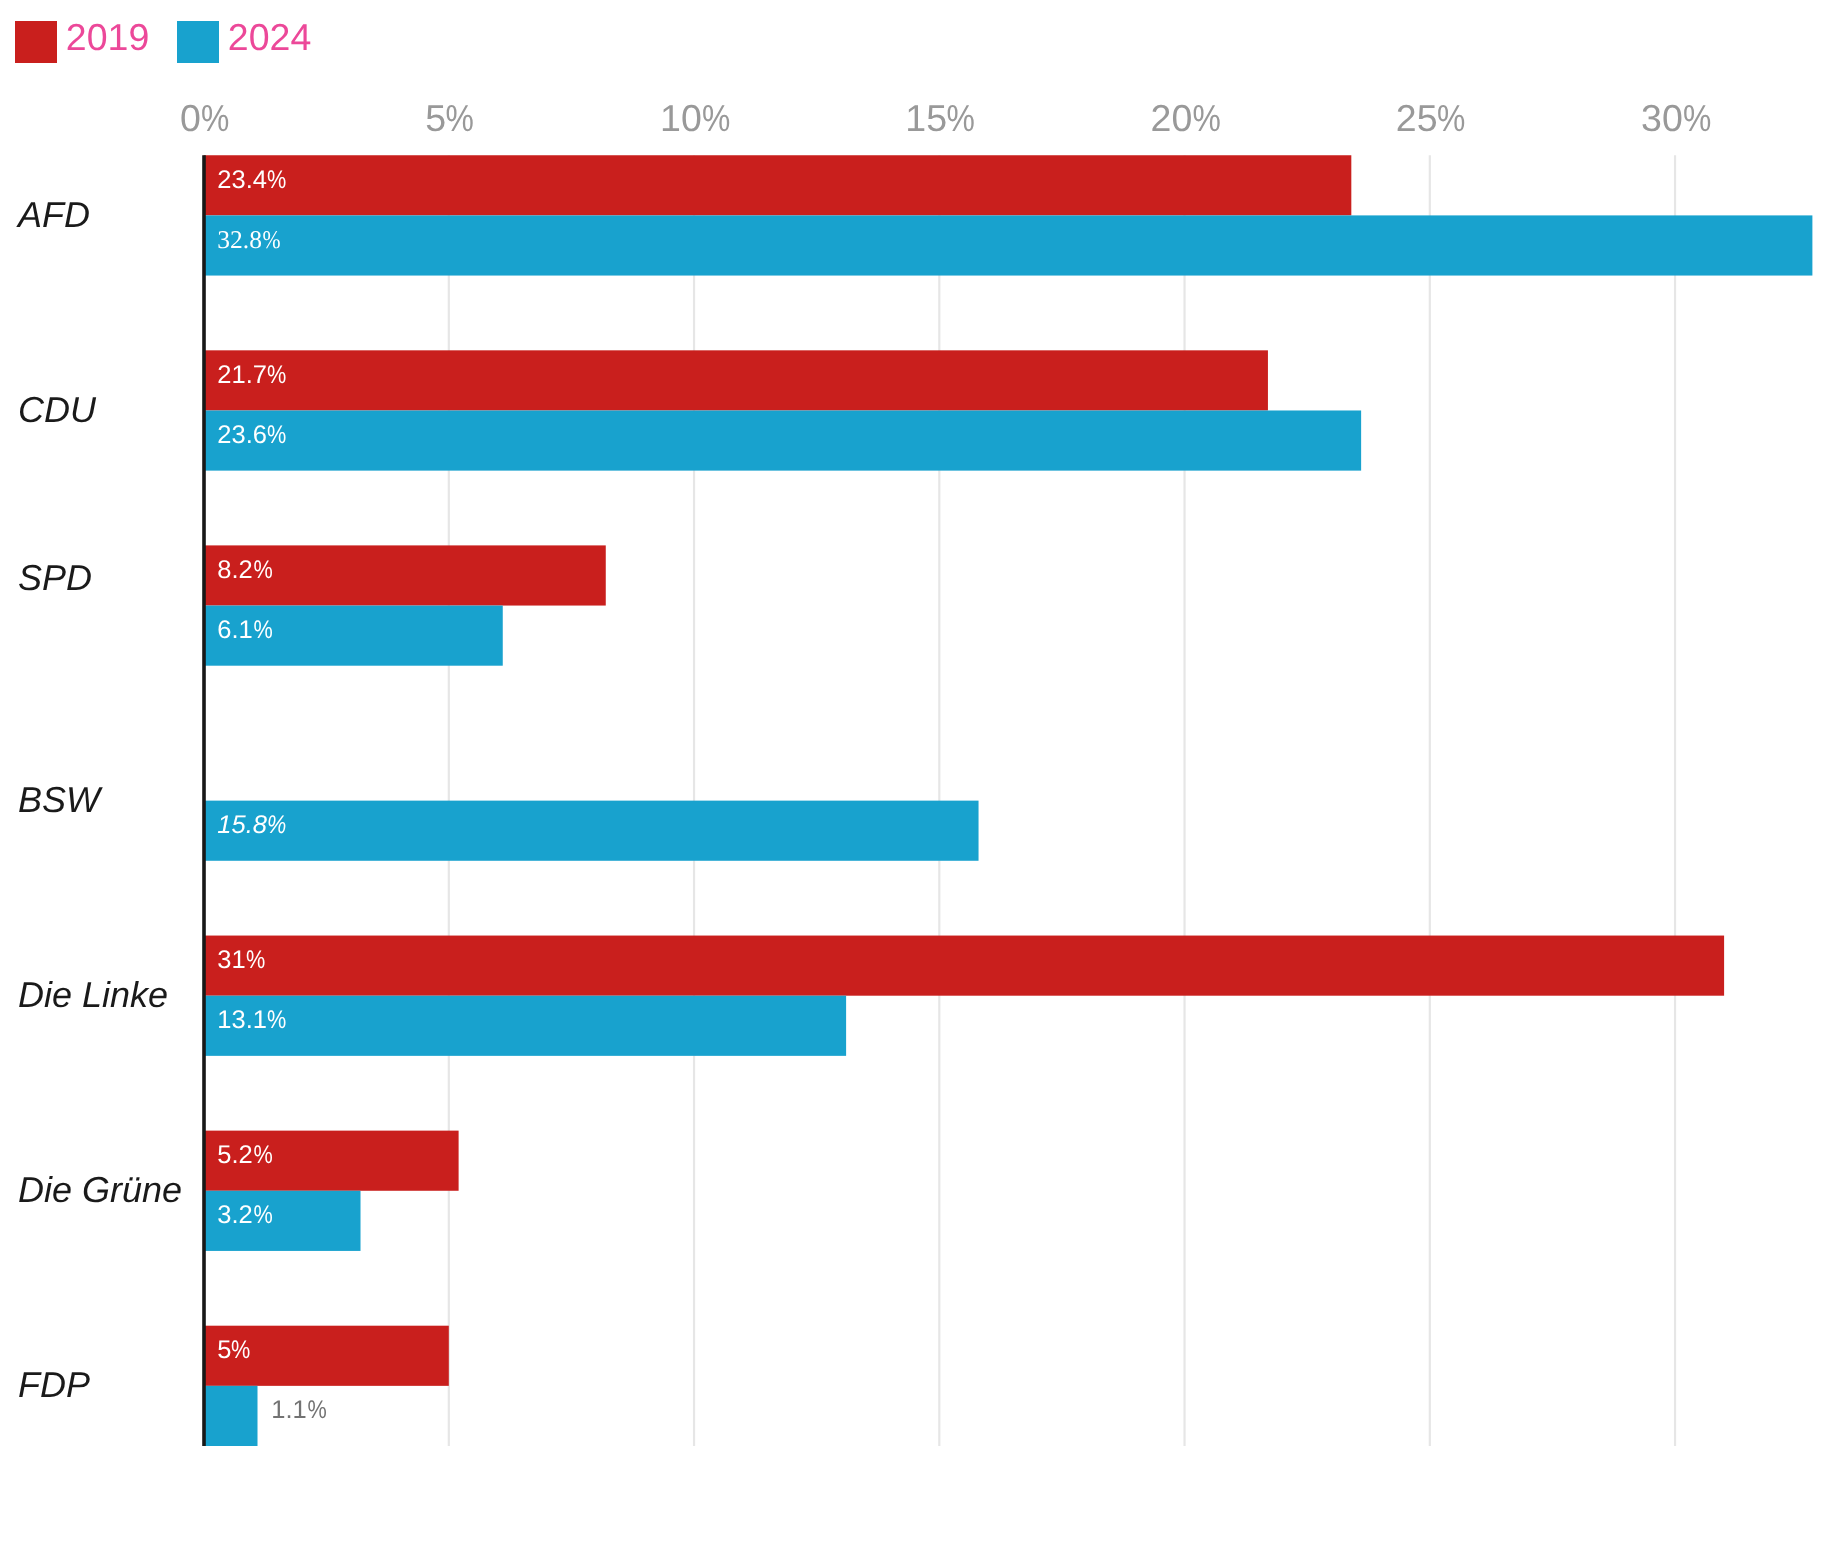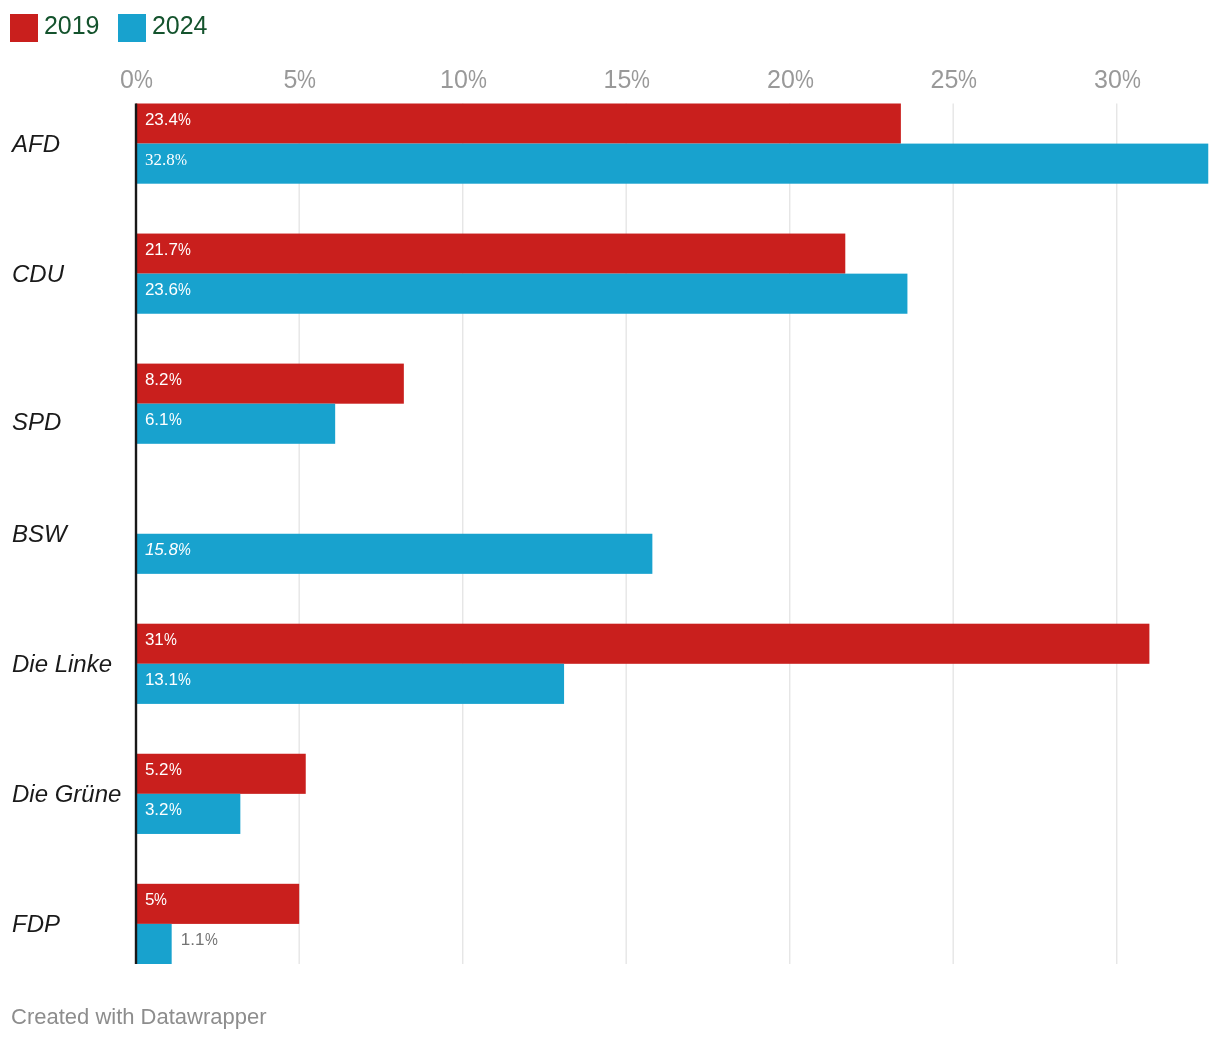--- a/index.html
+++ b/index.html
@@ -10,21 +10,21 @@
     -webkit-font-smoothing: antialiased;
   }
   #chart { position: relative; width: 1220px; height: 1042px; overflow: hidden;
            transform: translateZ(0); }
 
   
   #legend { position: absolute; left: 10px; top: 14px; height: 28px; }
   .legend-item { position: absolute; top: 0; height: 28px; }
   .legend-swatch { position: absolute; left: 0; top: 0; width: 28px; height: 28px; }
   .legend-label { position: absolute; left: 33.9px; top: -1px;
-                  font-size: 25px; color: #14532d; line-height: 1; white-space: nowrap; }
+                  font-size: 25px; color: #ec4899; line-height: 1; white-space: nowrap; }
 
   
   .axis-label { position: absolute; font-size: 25px; color: #999999;
                 line-height: 1; white-space: nowrap; }
 
   
   #canvas { position: absolute; left: 0; top: 0; }
   .bar-label { position: absolute; font-size: 17px; white-space: nowrap; line-height: 1; }
   .bar-label.inside { color: #ffffff; }
   .bar-label.outside { color: #737373; text-align: right; }
@@ -84,27 +84,26 @@
       <div class="axis-label" style="left: 930.573px; top: 67.3px;">25<span class="pct">%</span></div>
       <div class="axis-label" style="left: 1094.07px; top: 67.3px;">30<span class="pct">%</span></div>
       <div class="bar-label inside" style="left: 144.9px; top: 111.05px;">23.4<span class="pct">%</span></div>
       <div class="bar-label inside" style="left: 144.9px; top: 151.15px; font-family: Liberation Serif, serif;">32.8<span class="pct">%</span></div>
       <div class="cat-label" style="left: 12px; top: 131.6px;">AFD</div>
       <div class="bar-label inside" style="left: 144.9px; top: 241.1px;">21.7<span class="pct">%</span></div>
       <div class="bar-label inside" style="left: 144.9px; top: 281.2px;">23.6<span class="pct">%</span></div>
       <div class="cat-label" style="left: 12px; top: 261.65px;">CDU</div>
       <div class="bar-label inside" style="left: 144.9px; top: 371.15px;">8.2<span class="pct">%</span></div>
       <div class="bar-label inside" style="left: 144.9px; top: 411.25px;">6.1<span class="pct">%</span></div>
-      <div class="cat-label" style="left: 12px; top: 410px;">SPD</div>
+      <div class="cat-label" style="left: 12px; top: 374px;">SPD</div>
       <div class="bar-label inside" style="left: 144.9px; top: 541.3px; font-style: italic;">15.8<span class="pct">%</span></div>
       <div class="cat-label" style="left: 12px; top: 521.75px;">BSW</div>
       <div class="bar-label inside" style="left: 144.9px; top: 631.25px;">31<span class="pct">%</span></div>
       <div class="bar-label inside" style="left: 144.9px; top: 671.35px;">13.1<span class="pct">%</span></div>
       <div class="cat-label" style="left: 12px; top: 651.8px;">Die Linke</div>
       <div class="bar-label inside" style="left: 144.9px; top: 761.3px;">5.2<span class="pct">%</span></div>
       <div class="bar-label inside" style="left: 144.9px; top: 801.4px;">3.2<span class="pct">%</span></div>
       <div class="cat-label" style="left: 12px; top: 781.85px;">Die Grüne</div>
       <div class="bar-label inside" style="left: 144.9px; top: 891.35px;">5<span class="pct">%</span></div>
       <div class="bar-label outside" style="left: 180.87px; top: 931.45px;">1.1<span class="pct">%</span></div>
       <div class="cat-label" style="left: 12px; top: 911.9px;">FDP</div>
     </div>
-  <div id="footer">Created with Datawrapper</div>
 </div>
 
 </body></html>

